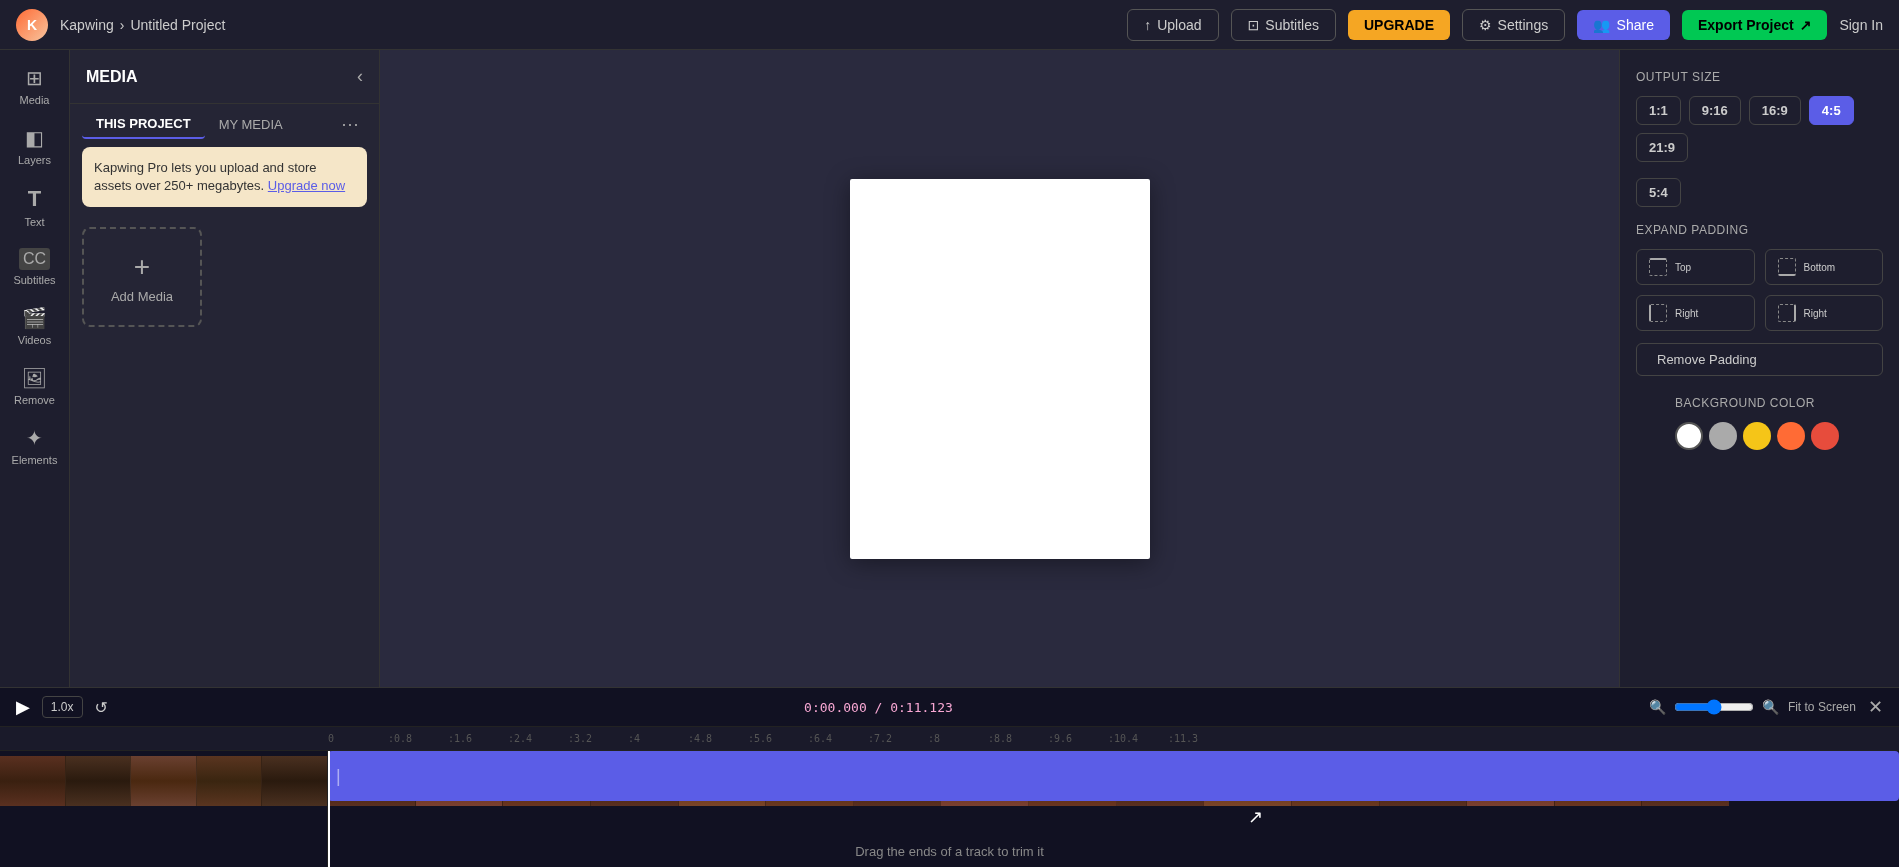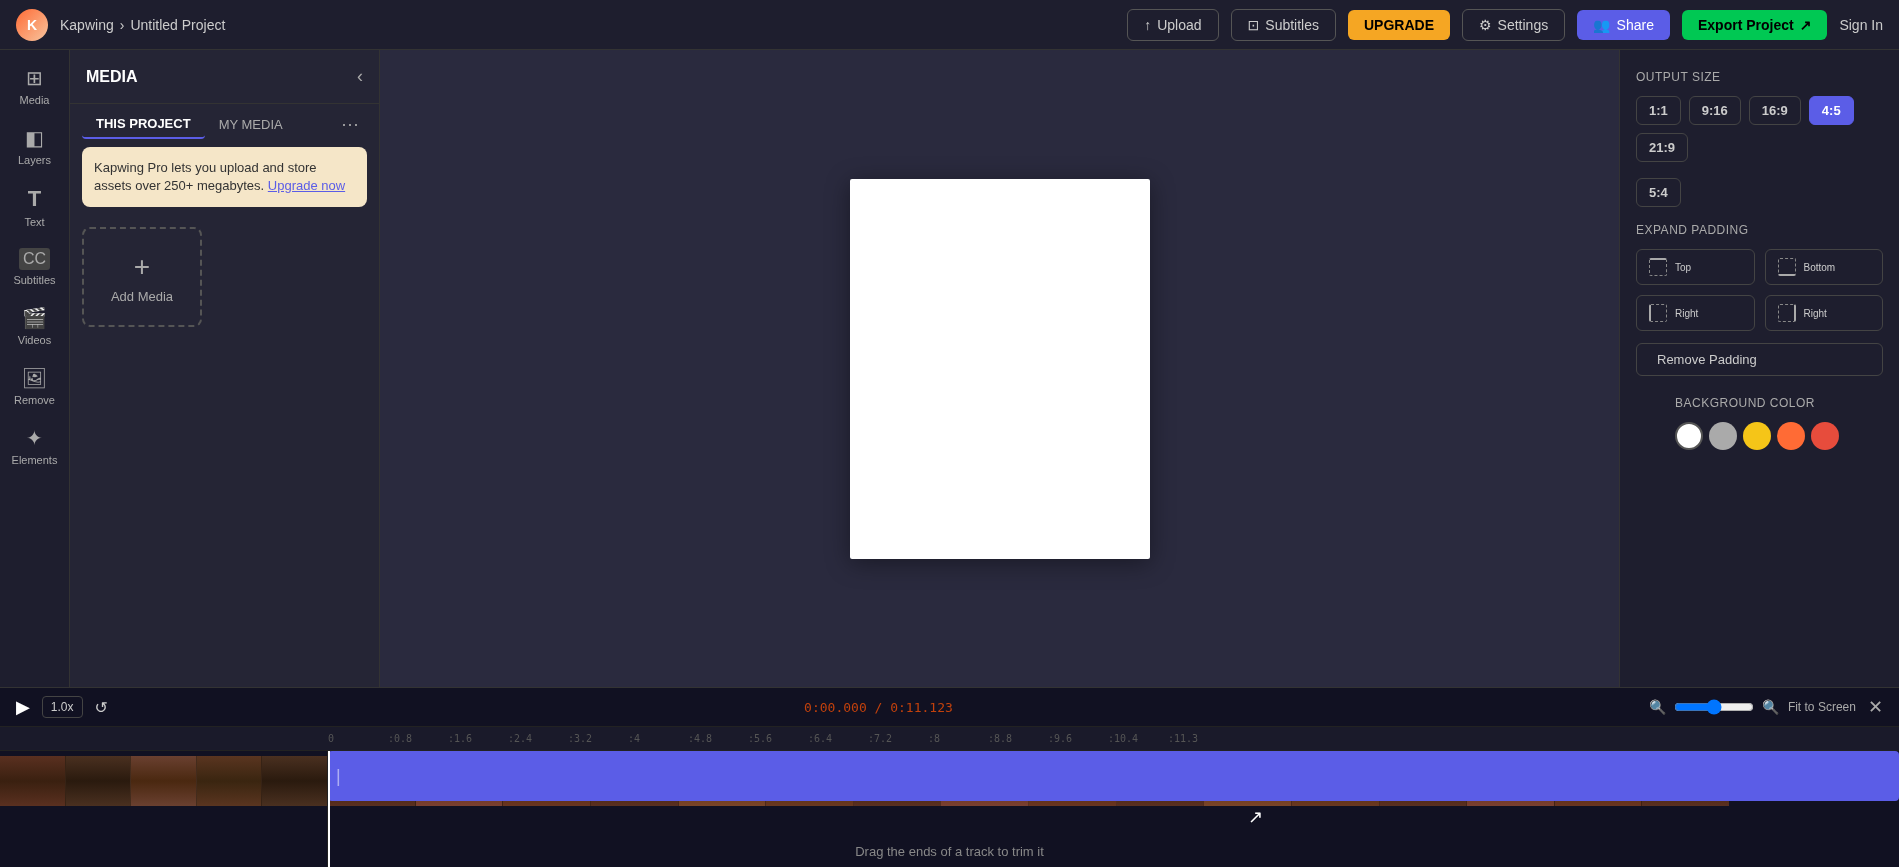--- a/index.html
+++ b/index.html
@@ -206,21 +206,21 @@
       display: flex;
       flex-direction: column;
     }
     .timeline-controls {
       display: flex; align-items: center; gap: 12px; padding: 8px 16px;
       border-bottom: 1px solid #222;
     }
     .play-btn { background: none; border: none; color: #fff; cursor: pointer; font-size: 18px; }
     .speed-btn { background: none; border: 1px solid #444; color: #ccc; cursor: pointer; font-size: 12px; padding: 3px 8px; border-radius: 4px; }
     .undo-btn { background: none; border: none; color: #ccc; cursor: pointer; font-size: 16px; }
-    .timeline-time { margin: 0 auto; color: #c2410c; font-size: 13px; font-family: monospace; }
+    .timeline-time { margin: 0 auto; color: #f9a8d4; font-size: 13px; font-family: monospace; }
     .zoom-controls { display: flex; align-items: center; gap: 8px; color: #aaa; font-size: 14px; }
     .fit-btn { background: none; border: none; color: #aaa; cursor: pointer; font-size: 12px; }
     .close-btn { background: none; border: none; color: #aaa; cursor: pointer; font-size: 18px; }
     .timeline-ruler {
       height: 24px; background: #1a1a2a; border-bottom: 1px solid #222;
       display: flex; align-items: center; padding: 0 0 0 328px; gap: 0; overflow: hidden;
     }
     .ruler-mark { color: #555; font-size: 10px; font-family: monospace; flex-shrink: 0; }
     .track-bar {
       position: absolute; left: 0; right: 0; top: 0;

